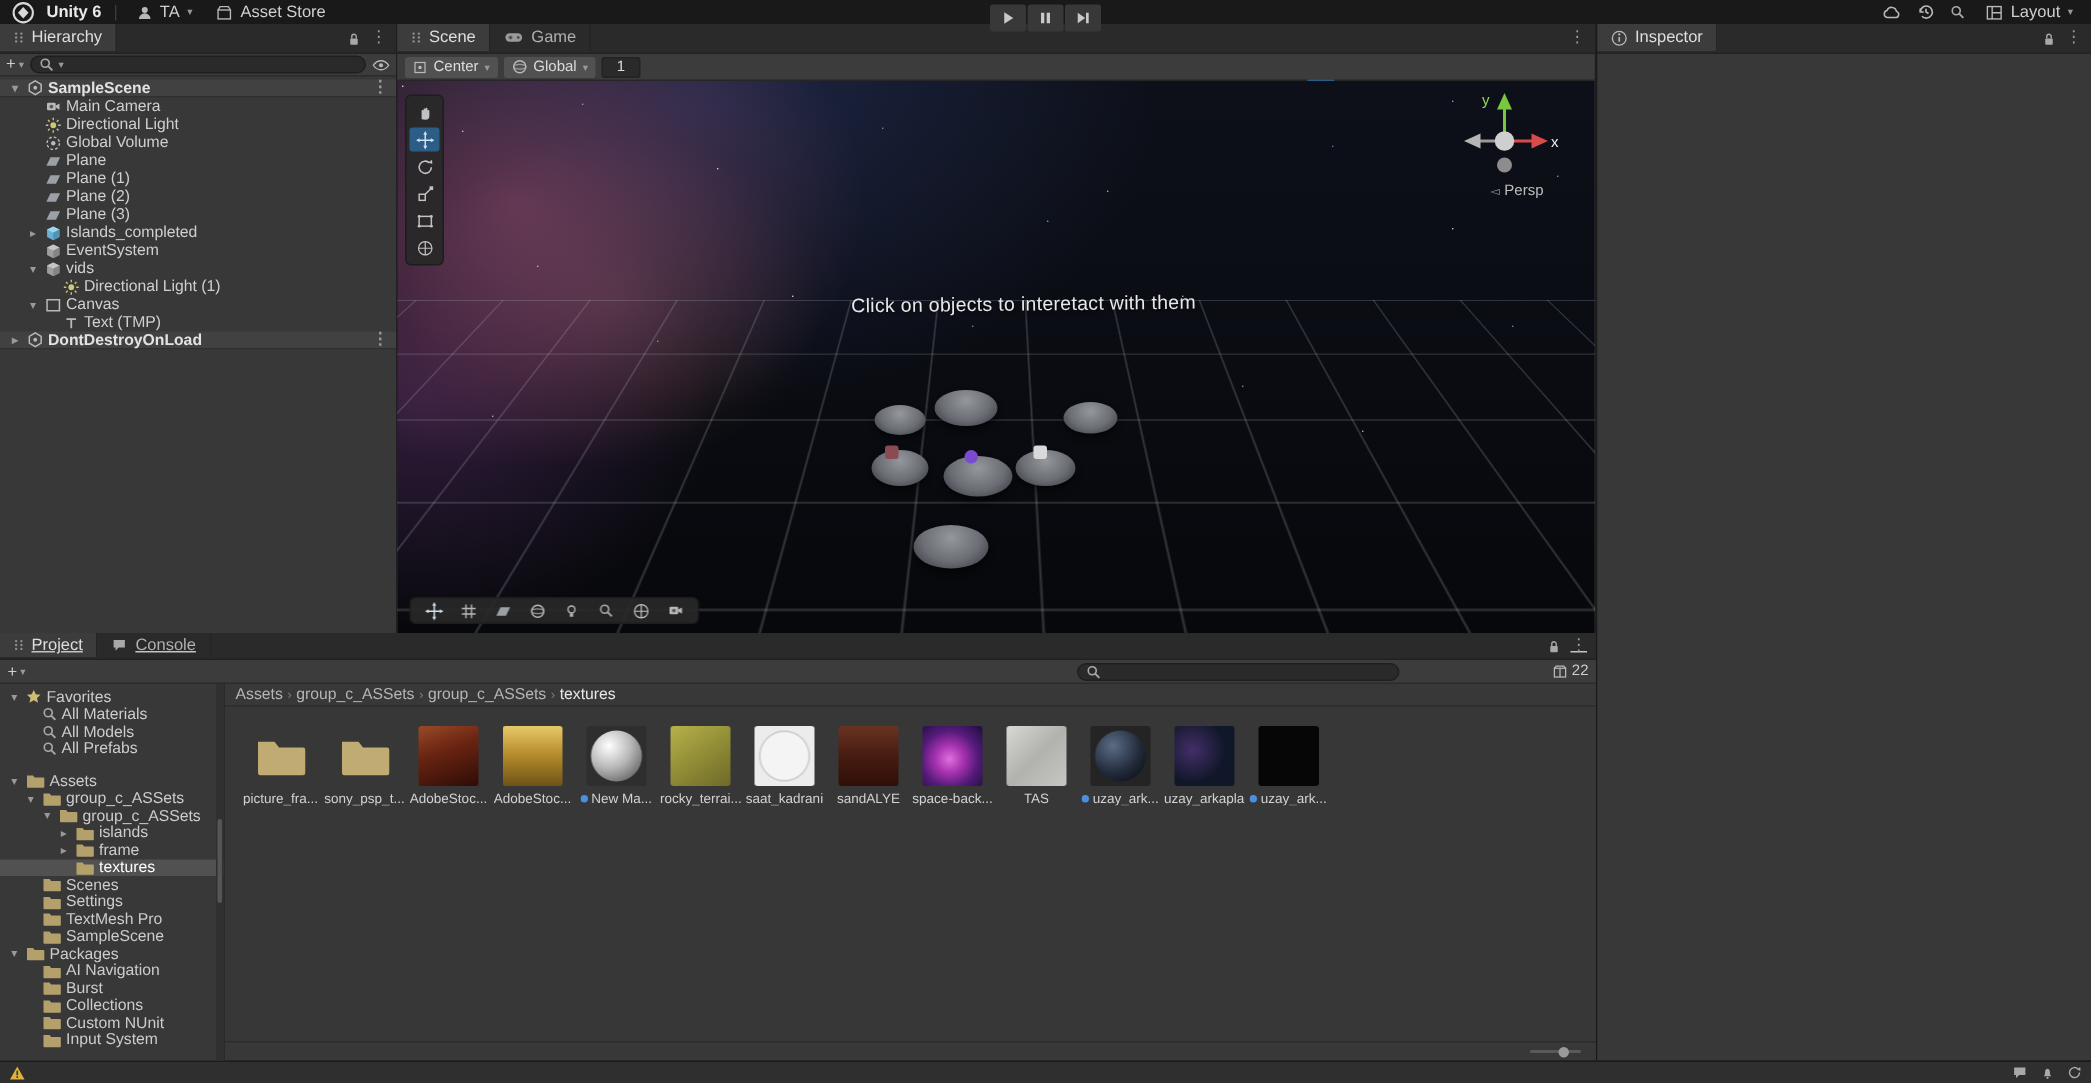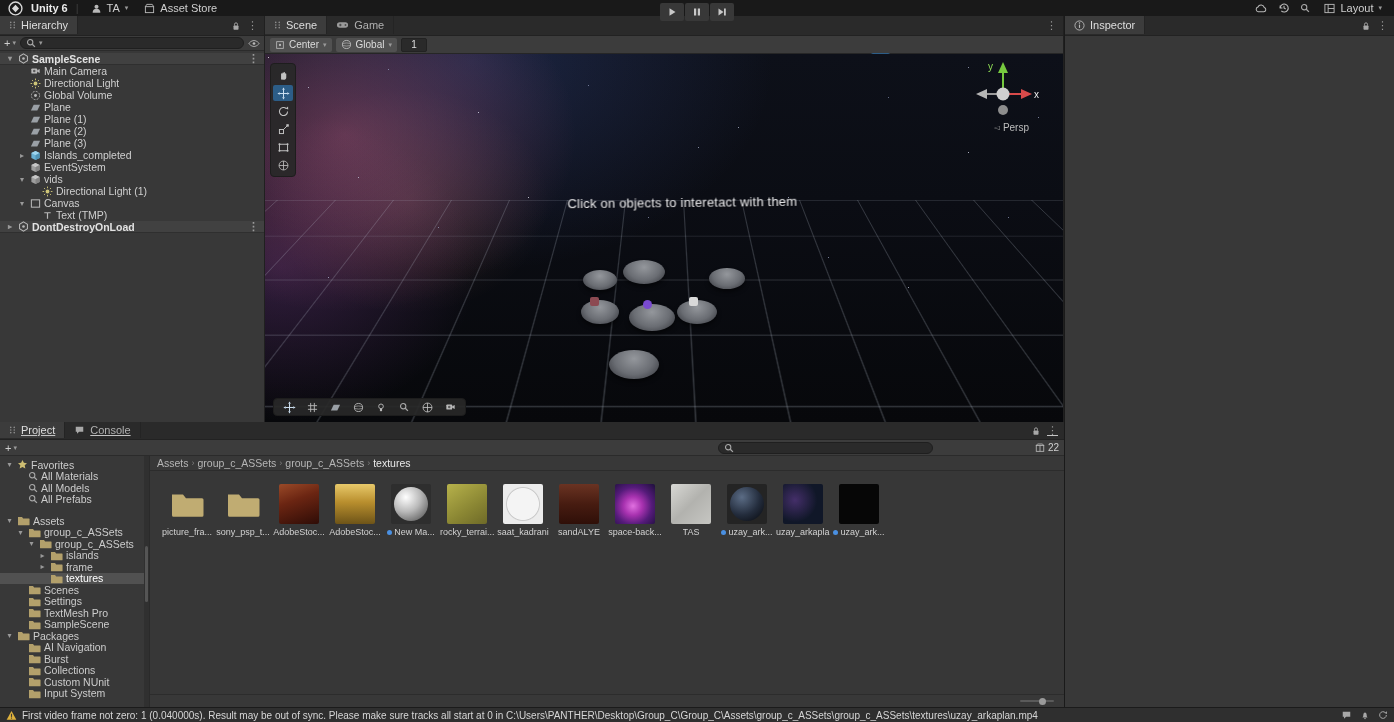--- a/index.html
+++ b/index.html
@@ -1287,21 +1287,20 @@
   </div>
 
   <div class="statusbar">
     <span class="ic">
         <svg width="11" height="11" viewBox="0 0 12 12">
           <path d="M6 1.1 11.3 10.5H.7z" fill="#dfb23c"></path>
           <rect x="5.4" y="4.1" width="1.2" height="3.4" fill="#3a3a3a"></rect>
           <rect x="5.4" y="8.2" width="1.2" height="1.2" fill="#3a3a3a"></rect>
         </svg>
       </span>
-    <span class="msg">First video frame not zero: 1 (0.040000s). Result may be out of sync. Please make sure tracks all start at 0 in C:\Users\PANTHER\Desktop\Group_C\Group_C\Assets\group_c_ASSets\group_c_ASSets\textures\uzay_arkaplan.mp4</span>
     <div class="right">
       <span class="ic">
           <svg width="11" height="10" viewBox="0 0 12 12">
             <path d="M1.5 2h9v6h-5L3 10.5V8H1.5z" fill="#a8a8a8"></path>
           </svg>
         </span>
       <span class="ic">
           <svg width="10" height="10" viewBox="0 0 12 12">
             <path d="M3 9h6c-.8-.8-1-1.8-1-3 0-1.7-.8-3-2-3S4 4.3 4 6c0 1.2-.2 2.2-1 3z" fill="#a8a8a8"></path>
             <circle cx="6" cy="10.2" r="0.9" fill="#a8a8a8"></circle>

